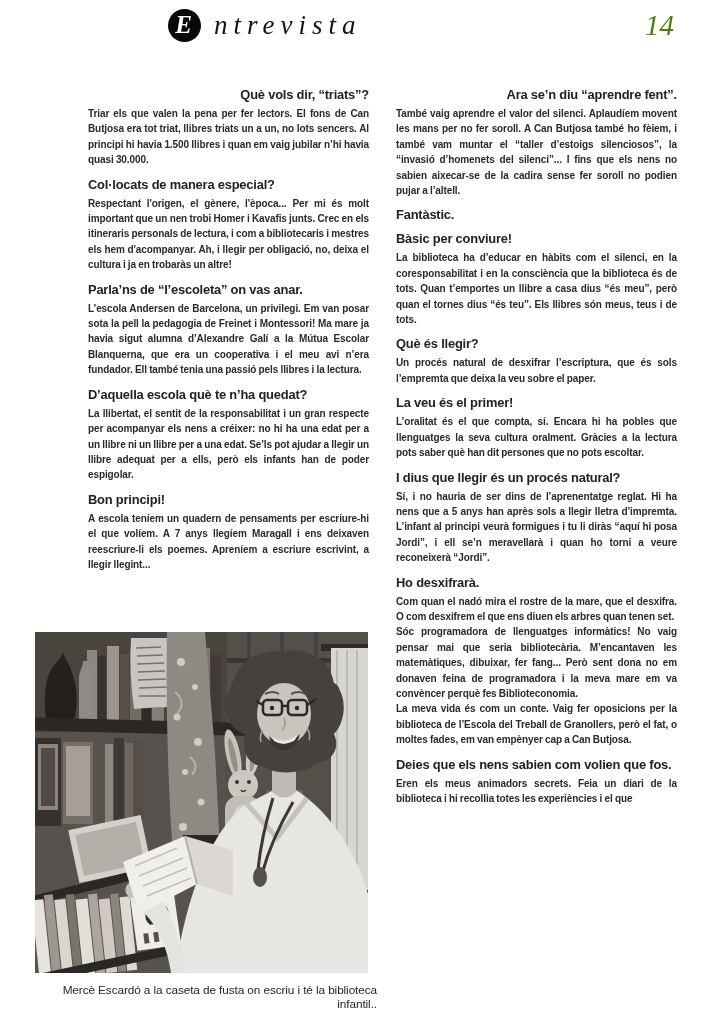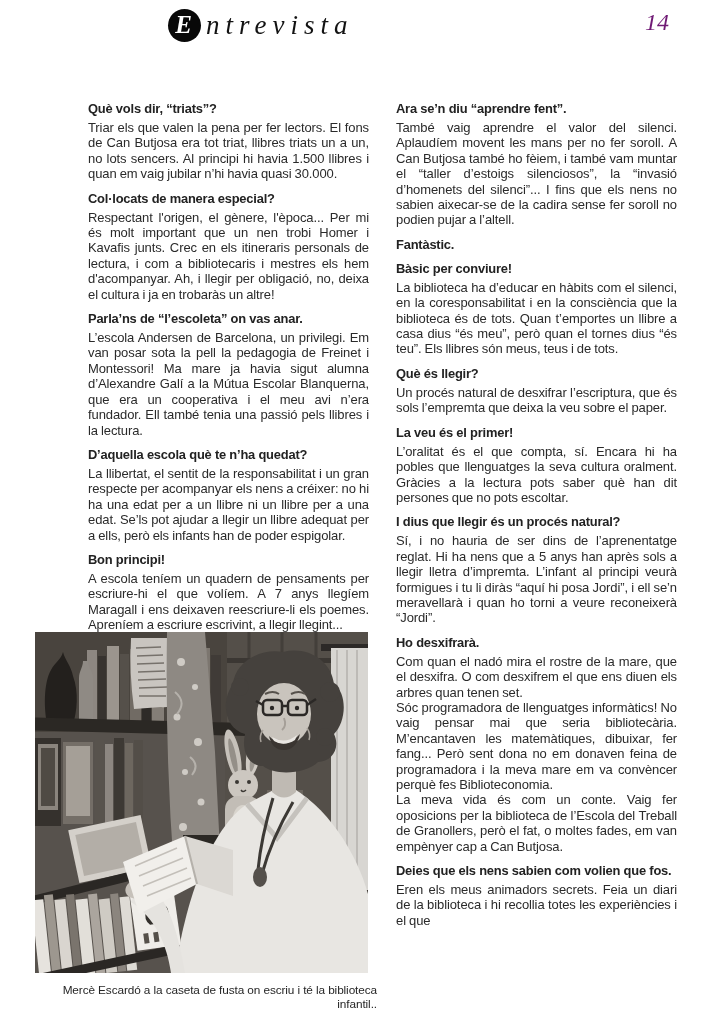--- a/index.html
+++ b/index.html
@@ -18,43 +18,43 @@
     position:absolute; top:9px; left:168px;
     display:flex; align-items:center;
     font-family:"Liberation Serif", serif; font-style:italic;
   }
   .masthead .initial {
     width:33px; height:33px; background:#080808; color:#ffffff;
     border-radius:50%; display:flex; align-items:center; justify-content:center;
     font-size:25px; font-weight:bold; padding-bottom:2px; padding-right:2px;
   }
   .masthead .rest {
-    font-size:27px; letter-spacing:6px; margin-left:5px; color:#131313; font-weight:500;
+    font-size:27px; letter-spacing:6px; margin-left:13px; color:#131313; font-weight:500;
   }
   .pagenum {
     position:absolute; top:9px; left:645px;
     font-family:"Liberation Serif", serif; font-style:italic;
-    font-size:24px; color:#701a75;
+    font-size:29px; color:#4d7c0f;
   }
 
   
   .col {
     position:absolute; top:87px; width:281px;
     text-align:justify;
   }
   .col-left  { left:88px;  }
   .col-right { left:396px; }
   .question {
     font-size:12.9px; font-weight:bold; letter-spacing:-0.2px;
     margin:9px 0 4px 0; white-space:nowrap; text-align:left; color:#222222;
   }
-  .question:first-child { margin-top:14px; }
+  .question:first-child { margin-top:0;text-align:right; }
   .answer {
-    font-size:13px; line-height:15.4px;
-    letter-spacing:-0.1px; word-spacing:-0.4px; color:#2a2a2a;
+    font-size:10px; line-height:15.4px;
+    letter-spacing:-0.1px; word-spacing:-0.4px; color:#2a2a2a;font-weight:bold;
   }
 
   
   .photo-figure {
     position:absolute; left:35px; top:632px; width:333px; height:341px;
     overflow:hidden; background:#5f5a55;
   }
   .photo-figure svg { display:block; }
   .photo-caption {
     position:absolute; left:37px; top:983px; width:340px;

